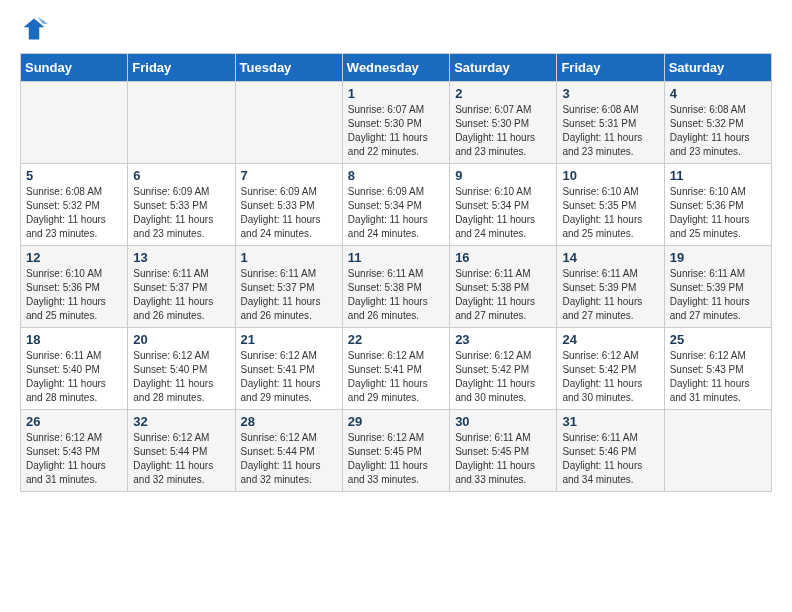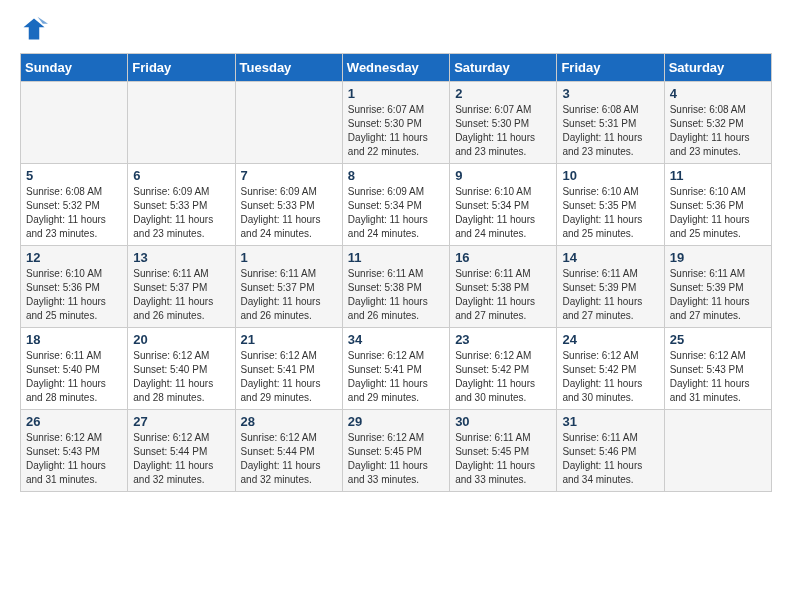--- a/index.html
+++ b/index.html
@@ -208,21 +208,21 @@
 and 28 minutes.</div>
           </td>
           <td>
             <span class="day-num">21</span>
             <div class="cell-text" style="white-space: pre-line;">Sunrise: 6:12 AM
 Sunset: 5:41 PM
 Daylight: 11 hours
 and 29 minutes.</div>
           </td>
           <td>
-            <span class="day-num">34</span>
+            <span class="day-num">22</span>
             <div class="cell-text" style="white-space: pre-line;">Sunrise: 6:12 AM
 Sunset: 5:41 PM
 Daylight: 11 hours
 and 29 minutes.</div>
           </td>
           <td>
             <span class="day-num">23</span>
             <div class="cell-text" style="white-space: pre-line;">Sunrise: 6:12 AM
 Sunset: 5:42 PM
 Daylight: 11 hours
@@ -245,21 +245,21 @@
         </tr>
         <tr>
           <td>
             <span class="day-num">26</span>
             <div class="cell-text" style="white-space: pre-line;">Sunrise: 6:12 AM
 Sunset: 5:43 PM
 Daylight: 11 hours
 and 31 minutes.</div>
           </td>
           <td>
-            <span class="day-num">27</span>
+            <span class="day-num">32</span>
             <div class="cell-text" style="white-space: pre-line;">Sunrise: 6:12 AM
 Sunset: 5:44 PM
 Daylight: 11 hours
 and 32 minutes.</div>
           </td>
           <td>
             <span class="day-num">28</span>
             <div class="cell-text" style="white-space: pre-line;">Sunrise: 6:12 AM
 Sunset: 5:44 PM
 Daylight: 11 hours

